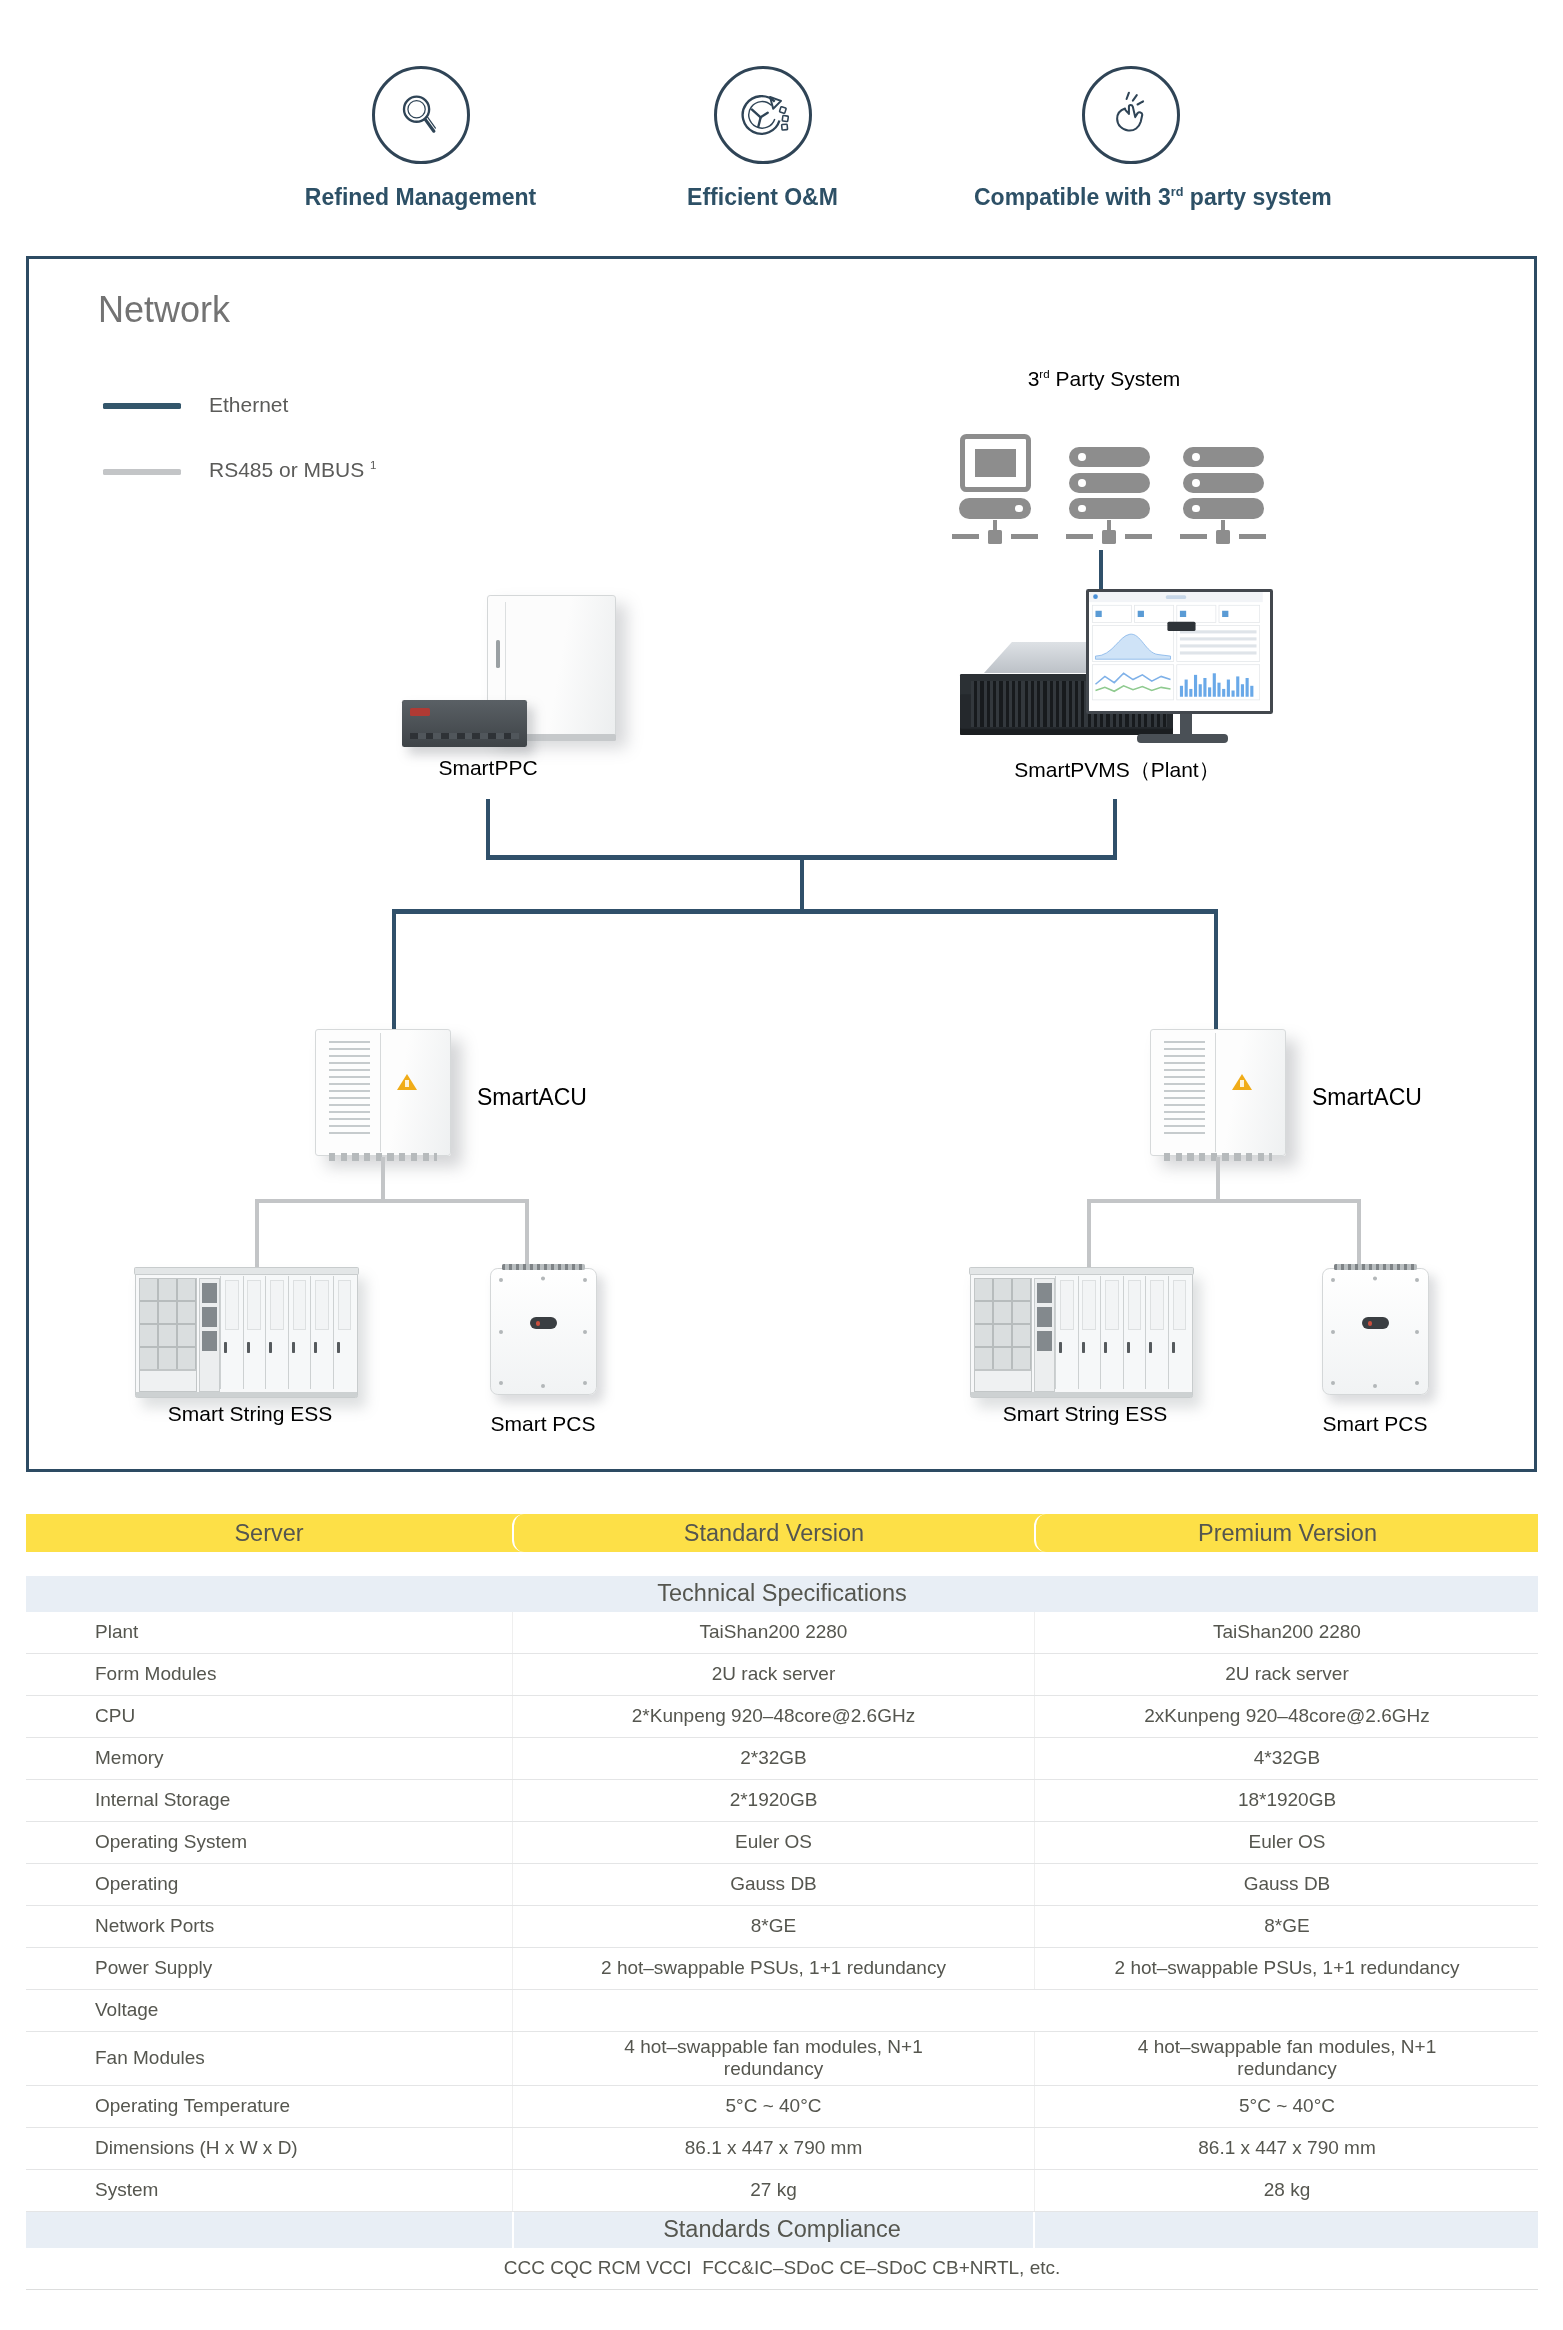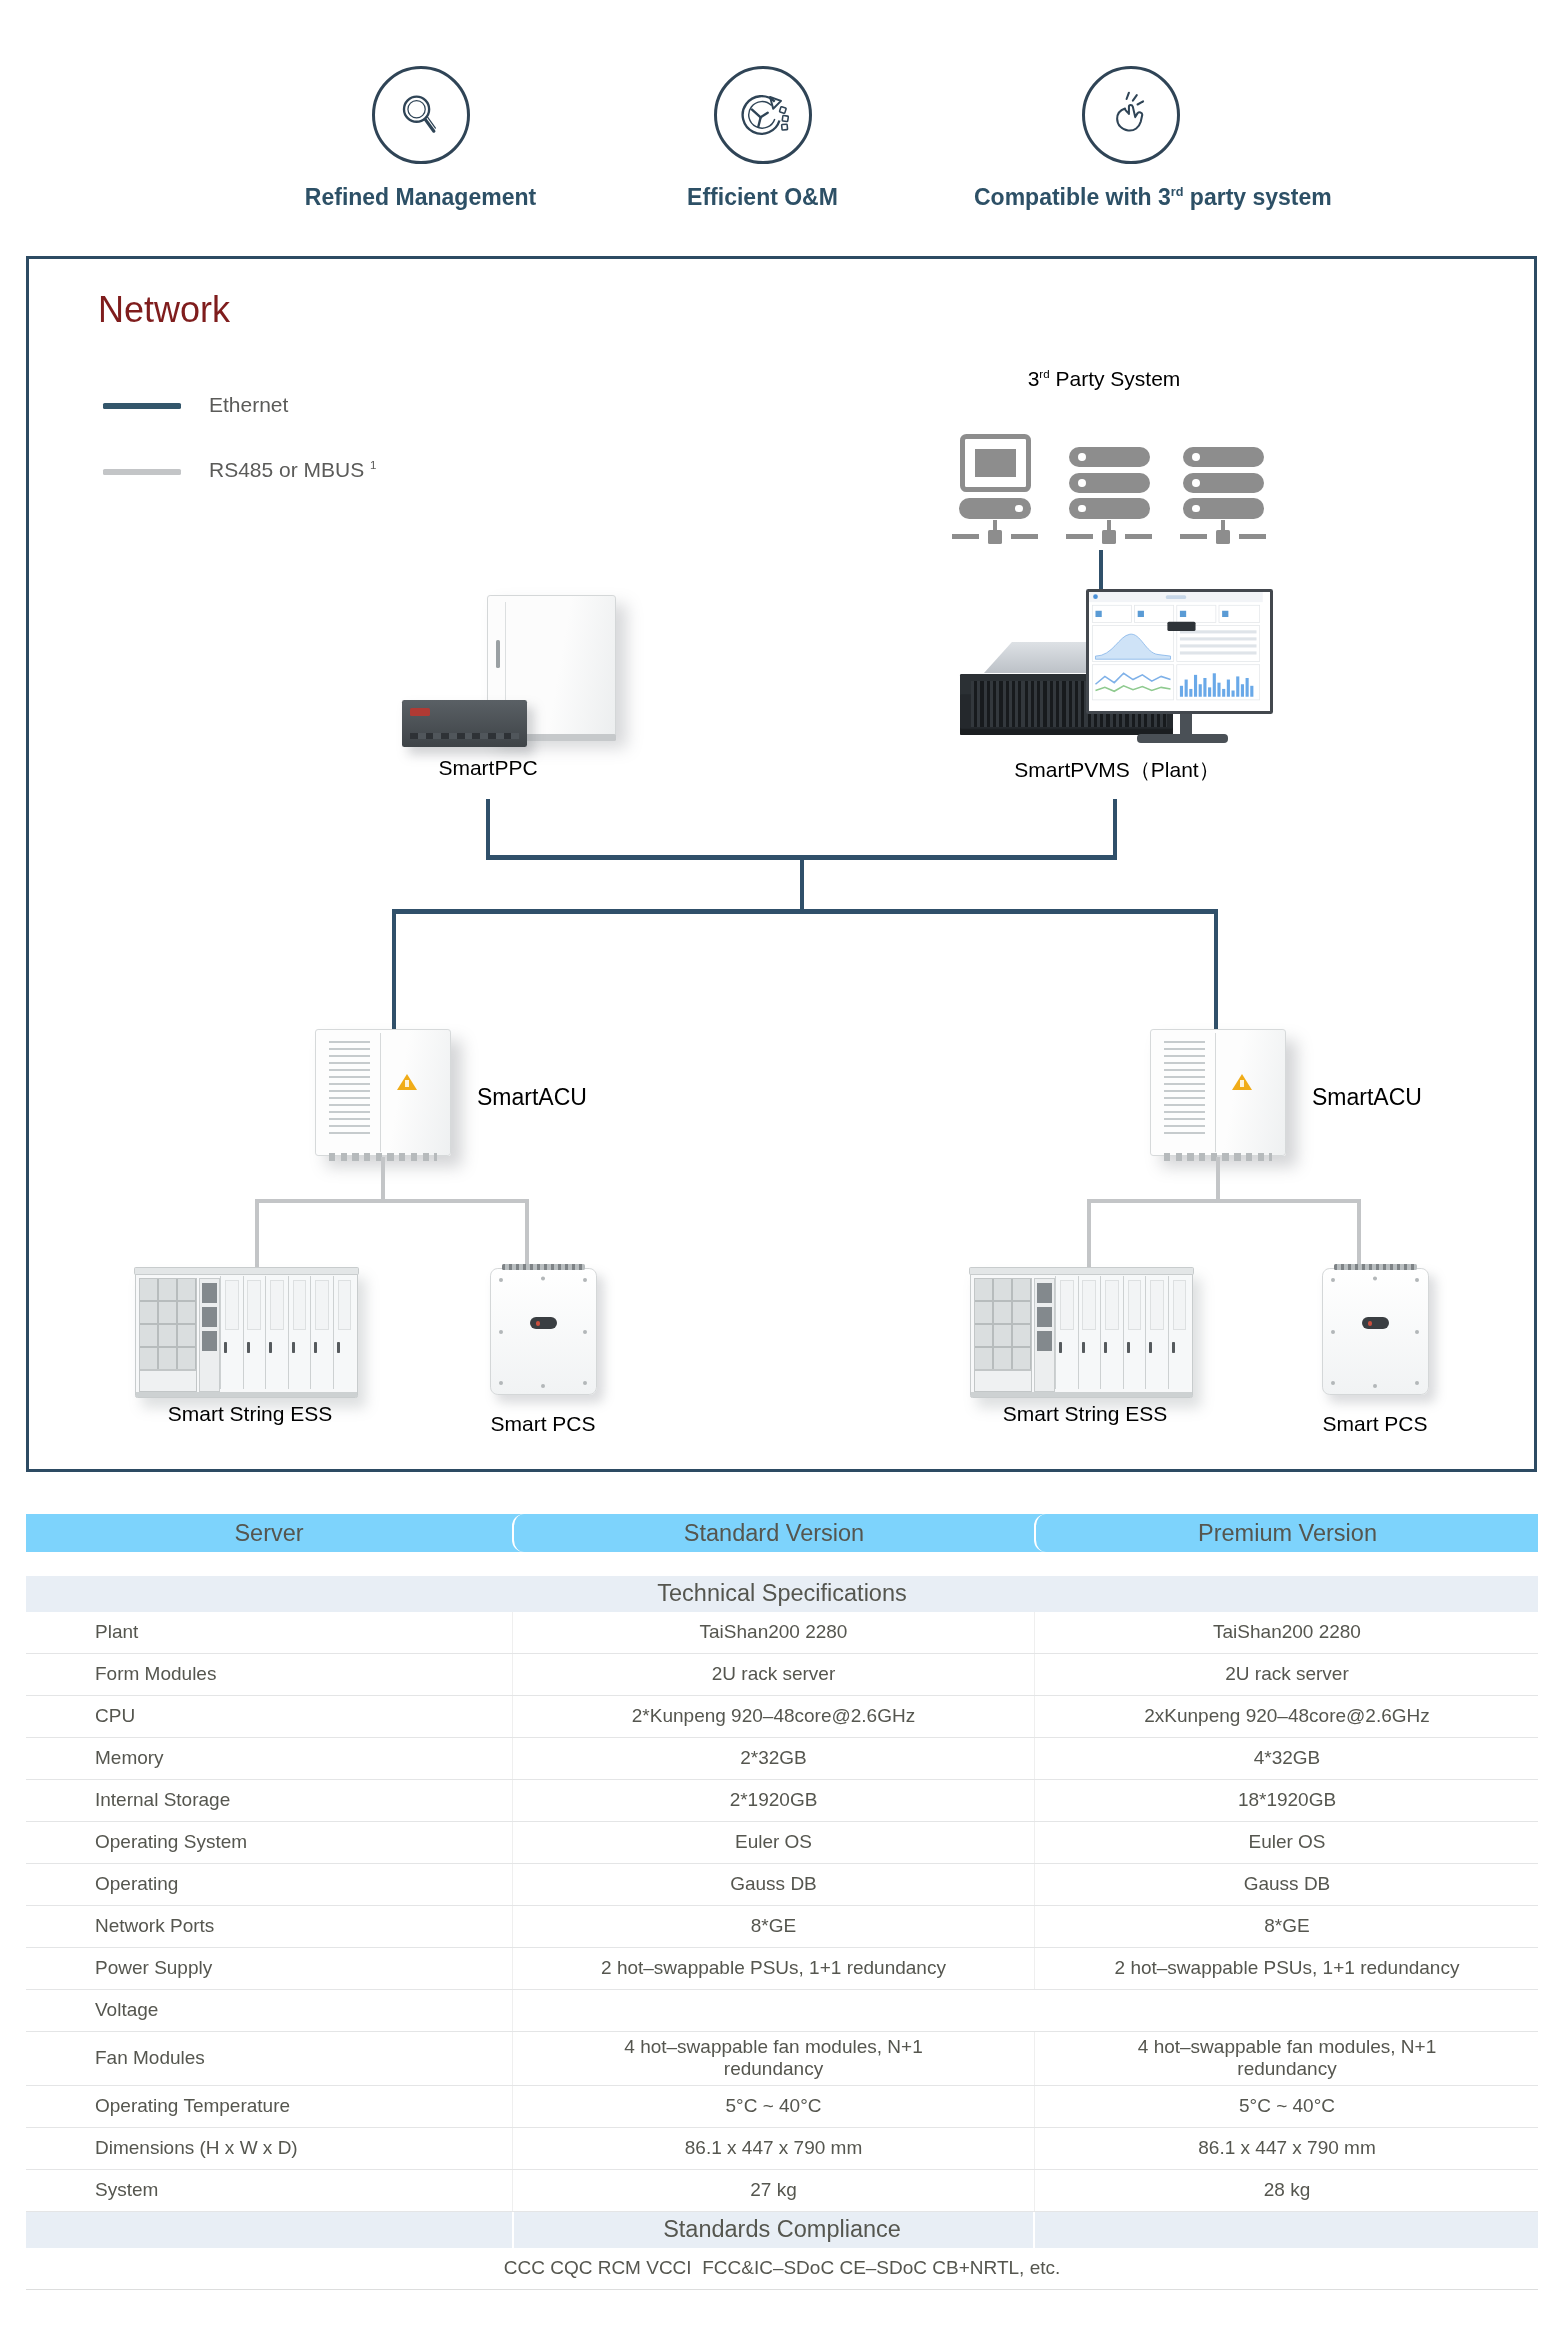--- a/index.html
+++ b/index.html
@@ -9,21 +9,21 @@
 
   
   .feature{position:absolute;text-align:center;}
   .fcircle{width:92px;height:92px;border:3.1px solid #2f4456;border-radius:50%;
            margin:0 auto;display:flex;align-items:center;justify-content:center;background:#fff;}
   .flabel{margin-top:20.3px;font-size:23px;font-weight:700;color:#2d5066;white-space:nowrap;}
 
   
   .netbox{position:absolute;left:26px;top:256px;width:1505px;height:1210px;
           border:3.9px solid #2d4b63;background:#fff;}
-  .net-title{position:absolute;left:69px;top:30px;margin:0;font-size:36px;font-weight:500;color:#7f1d1d;}
+  .net-title{position:absolute;left:69px;top:30px;margin:0;font-size:36px;font-weight:500;color:#737373;}
   .legend-line{position:absolute;height:5.5px;width:78px;border-radius:1.6px;}
   .legend-label{position:absolute;font-size:21px;color:#5b5b59;white-space:nowrap;}
 
   .nline{position:absolute;background:#30506a;}
   .gline{position:absolute;background:#c3c5c7;}
   .dev-label{position:absolute;font-size:21px;color:#000000;white-space:nowrap;}
   .dev-label.center{transform:translateX(-50%);}
 
   
   .tp{position:absolute;display:flex;gap:28px;align-items:flex-end;}
@@ -102,21 +102,21 @@
        background-image:repeating-linear-gradient(90deg,#7e8386 0 3.1px,transparent 3.1px 7px);}
   .pcs-screw{position:absolute;left:7.8px;top:9.4px;width:3.9px;height:3.9px;border-radius:50%;background:#b3b7b9;
        box-shadow:84px 0 #b3b7b9,0 103px #b3b7b9,84px 103px #b3b7b9,42px 106px #b3b7b9,
                   0px 52px #b3b7b9,84px 52px #b3b7b9,42px -1.6px #b3b7b9;}
   .pcs-logo{position:absolute;left:50%;top:48px;width:26.6px;height:11.7px;margin-left:-13.3px;border-radius:6.3px;
        background:#3a3e42;}
   .pcs-logo::after{content:"";position:absolute;left:5.5px;top:3.9px;width:4.7px;height:4.7px;border-radius:50%;background:#c94f3e;}
 
   
   .spec{position:absolute;left:26px;top:1514px;width:1512px;font-size:19px;}
-  .thead{position:relative;display:grid;grid-template-columns:486px 522px 505px;background:#7dd3fc;height:38px;}
+  .thead{position:relative;display:grid;grid-template-columns:486px 522px 505px;background:#fde047;height:38px;}
   .thead .hc{display:flex;align-items:center;justify-content:center;font-size:23.5px;color:#55564f;}
   .thead .hc + .hc{border-left:2.3px solid #ffffff;border-radius:12px;}
   .band{position:relative;height:36px;background:#e8eef5;display:flex;align-items:center;justify-content:center;
         font-size:23.5px;color:#55564f;}
   .band .sep{position:absolute;top:0;bottom:0;width:2.3px;background:#fff;}
   .gap{height:23.5px;background:#fff;}
   .trow{display:grid;grid-template-columns:486px 522px 505px;border-bottom:1.6px solid #e4e5e6;min-height:41px;}
   .tcell{display:flex;align-items:center;}
   .tcell.lab{padding-left:69px;color:#55564f;}
   .tcell.val{justify-content:center;text-align:center;padding:4.7px 74px;color:#55564f;border-left:0.8px solid #efefef;}

